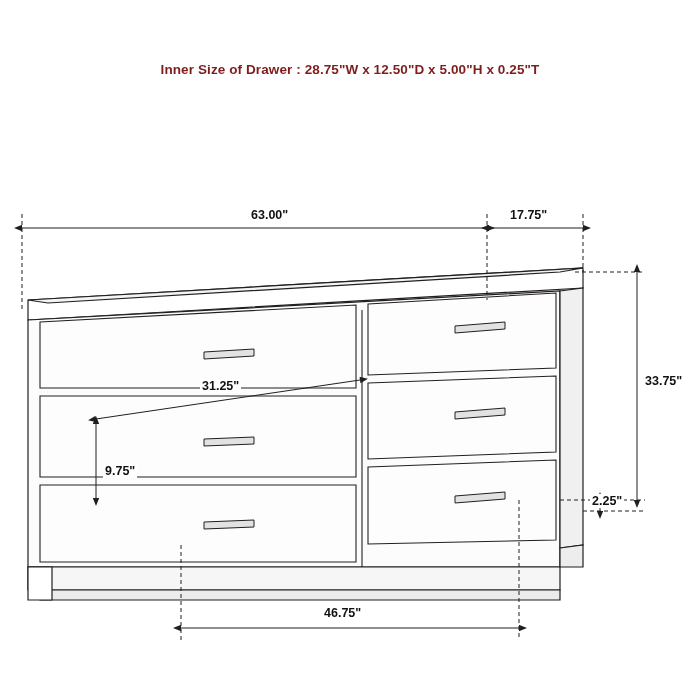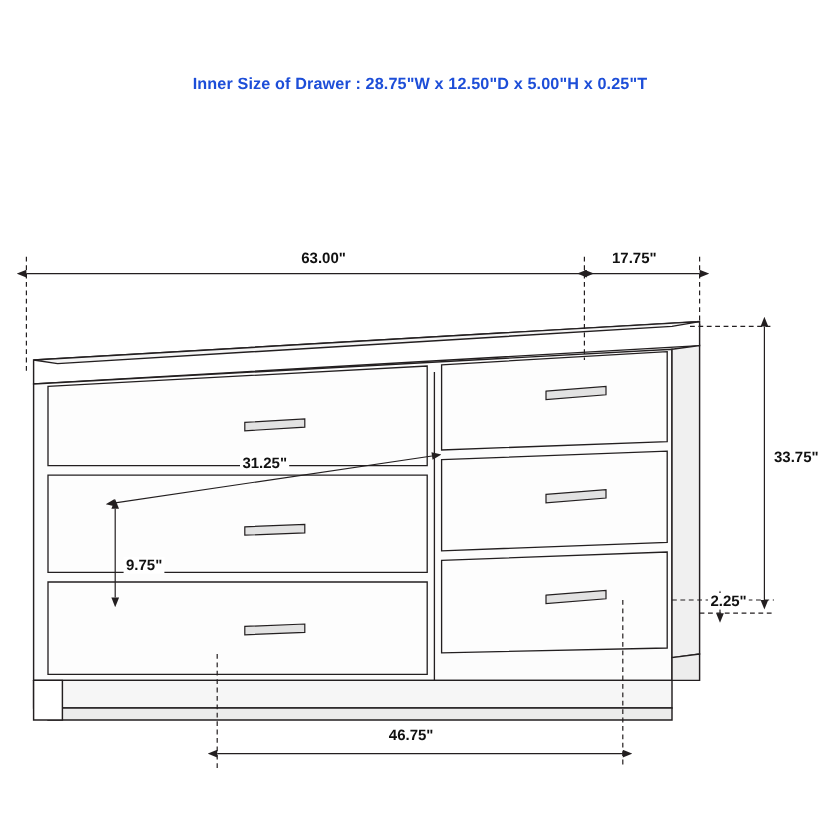--- a/index.html
+++ b/index.html
@@ -22,21 +22,21 @@
   }
   #title {
     position: absolute;
     top: 62px;
     left: 0;
     width: 700px;
     text-align: center;
     font-size: 13.5px;
     font-weight: bold;
     letter-spacing: 0.1px;
-    color: #1d4ed8;
+    color: #7f1d1d;
   }
   #diagram {
     position: absolute;
     left: 0;
     top: 0;
   }
   .dimlabel {
     position: absolute;
     font-size: 12.5px;
     font-weight: bold;

